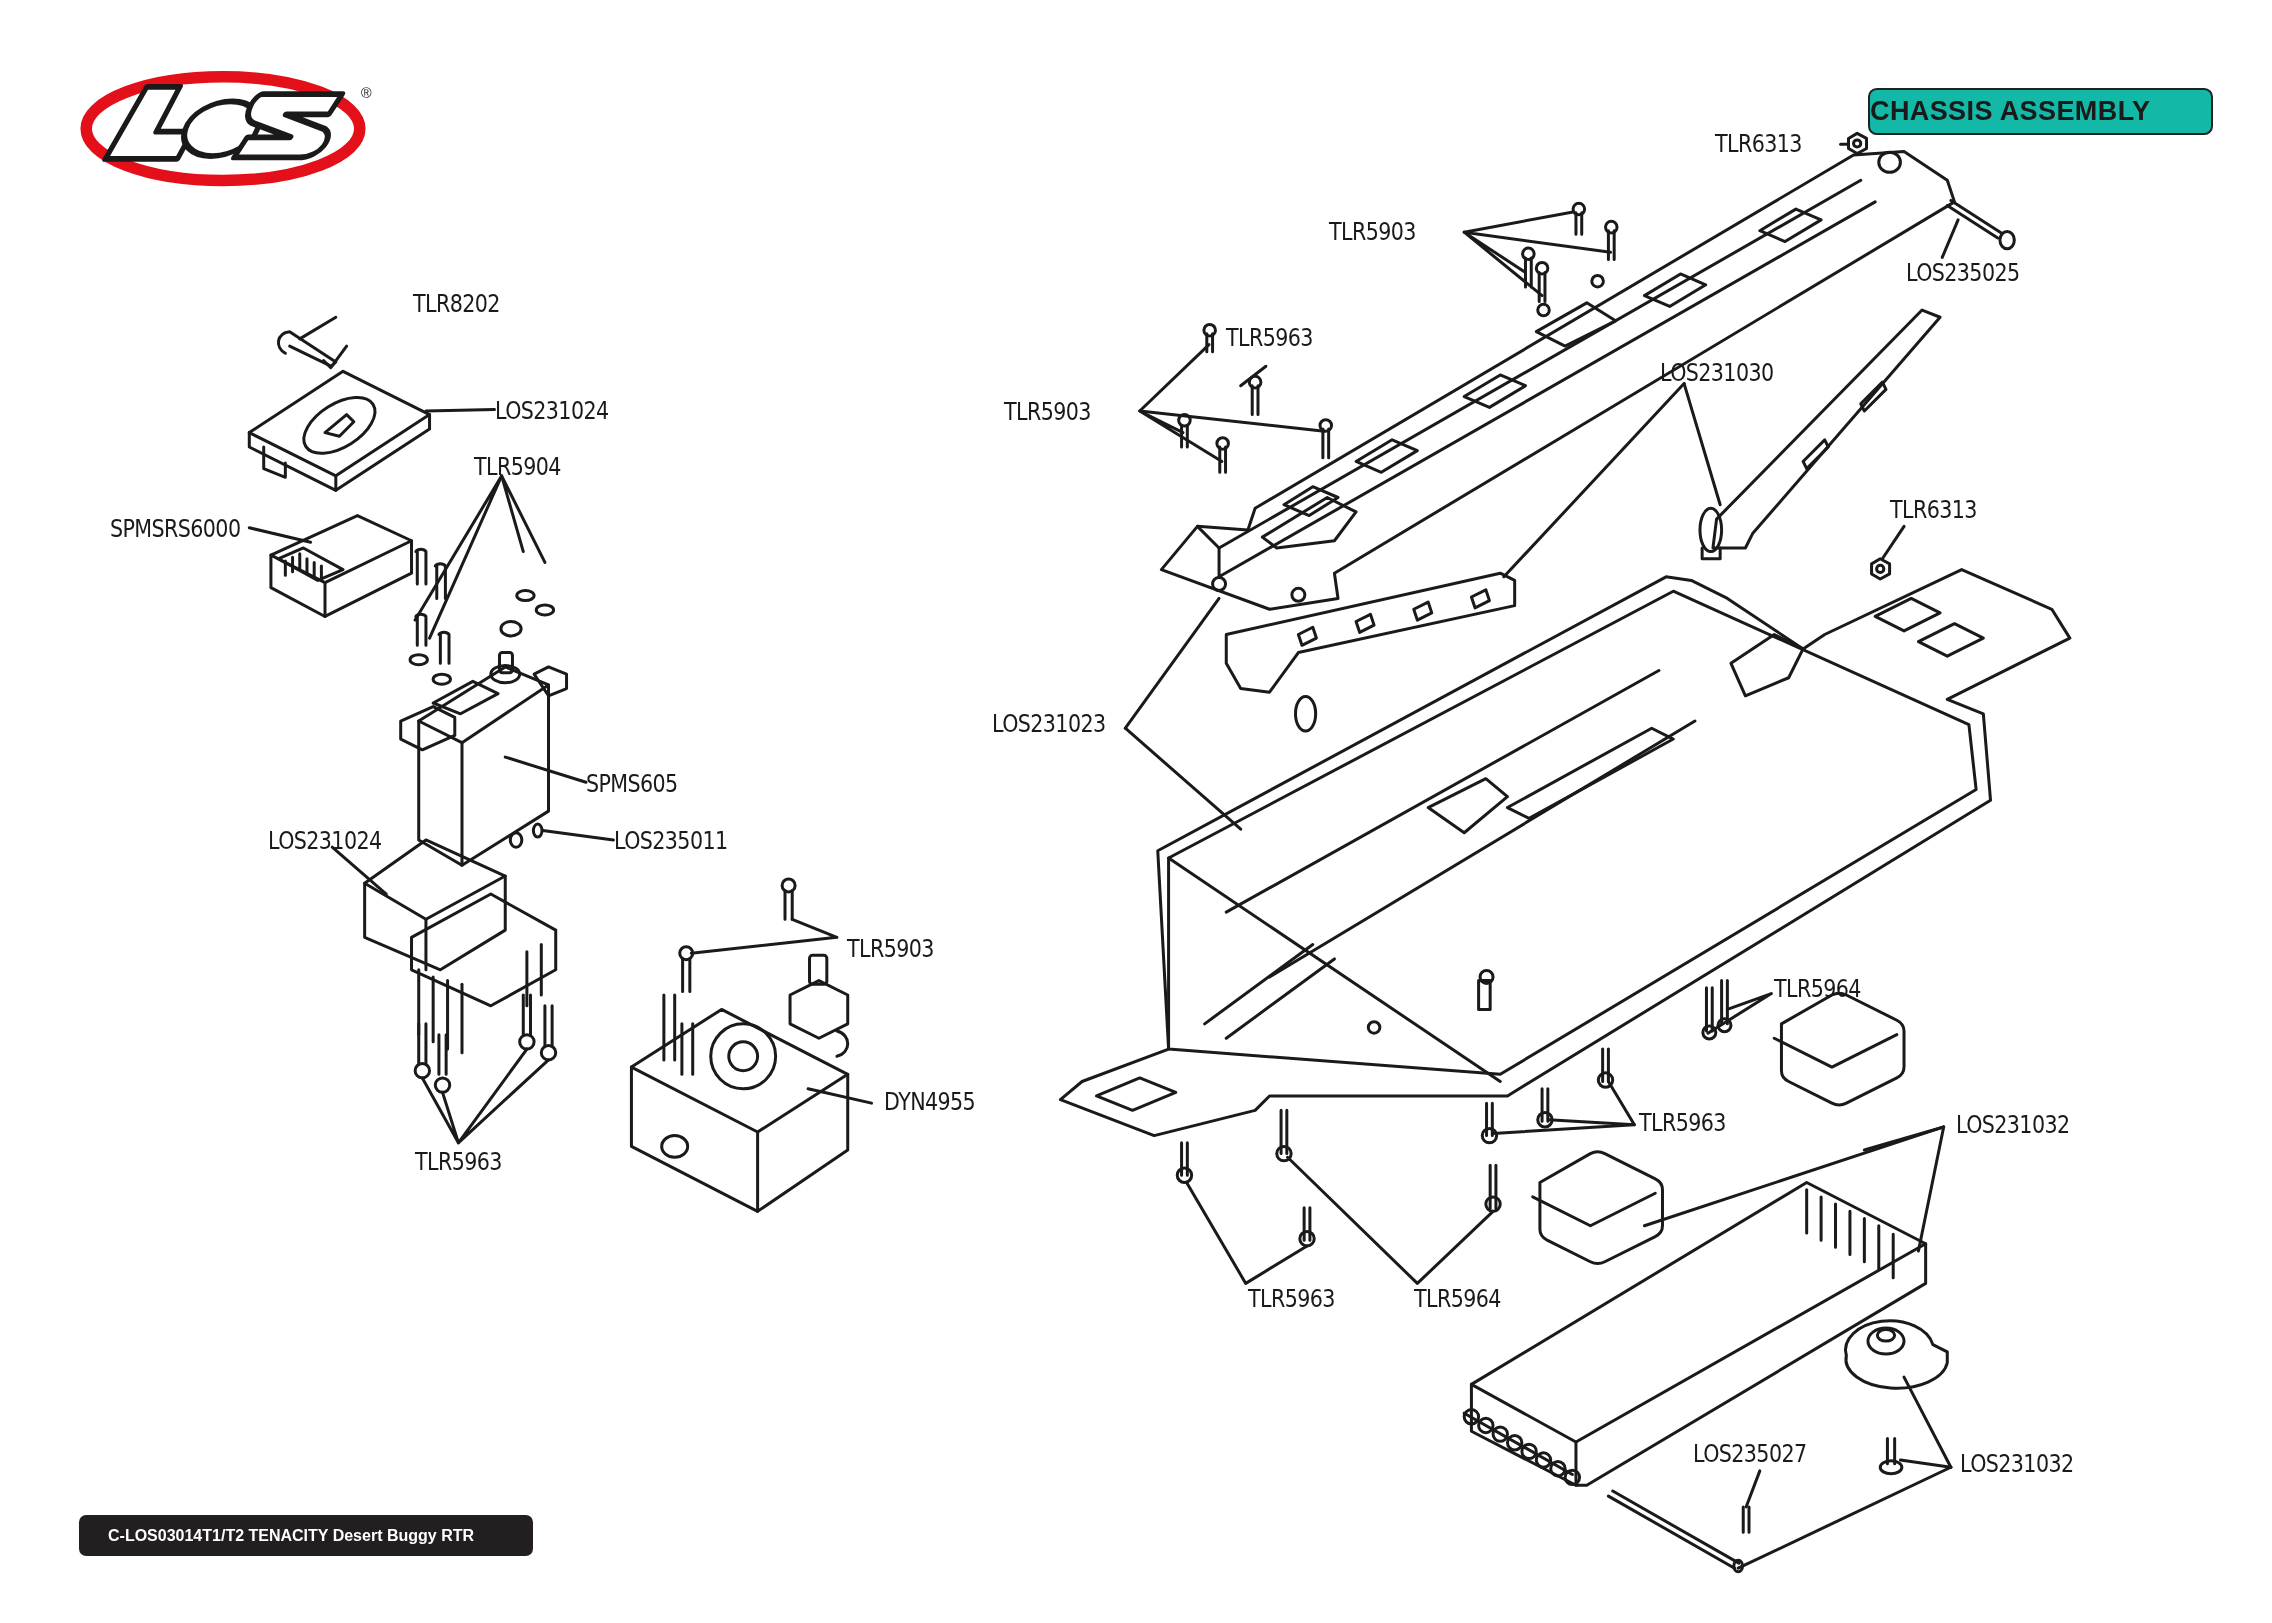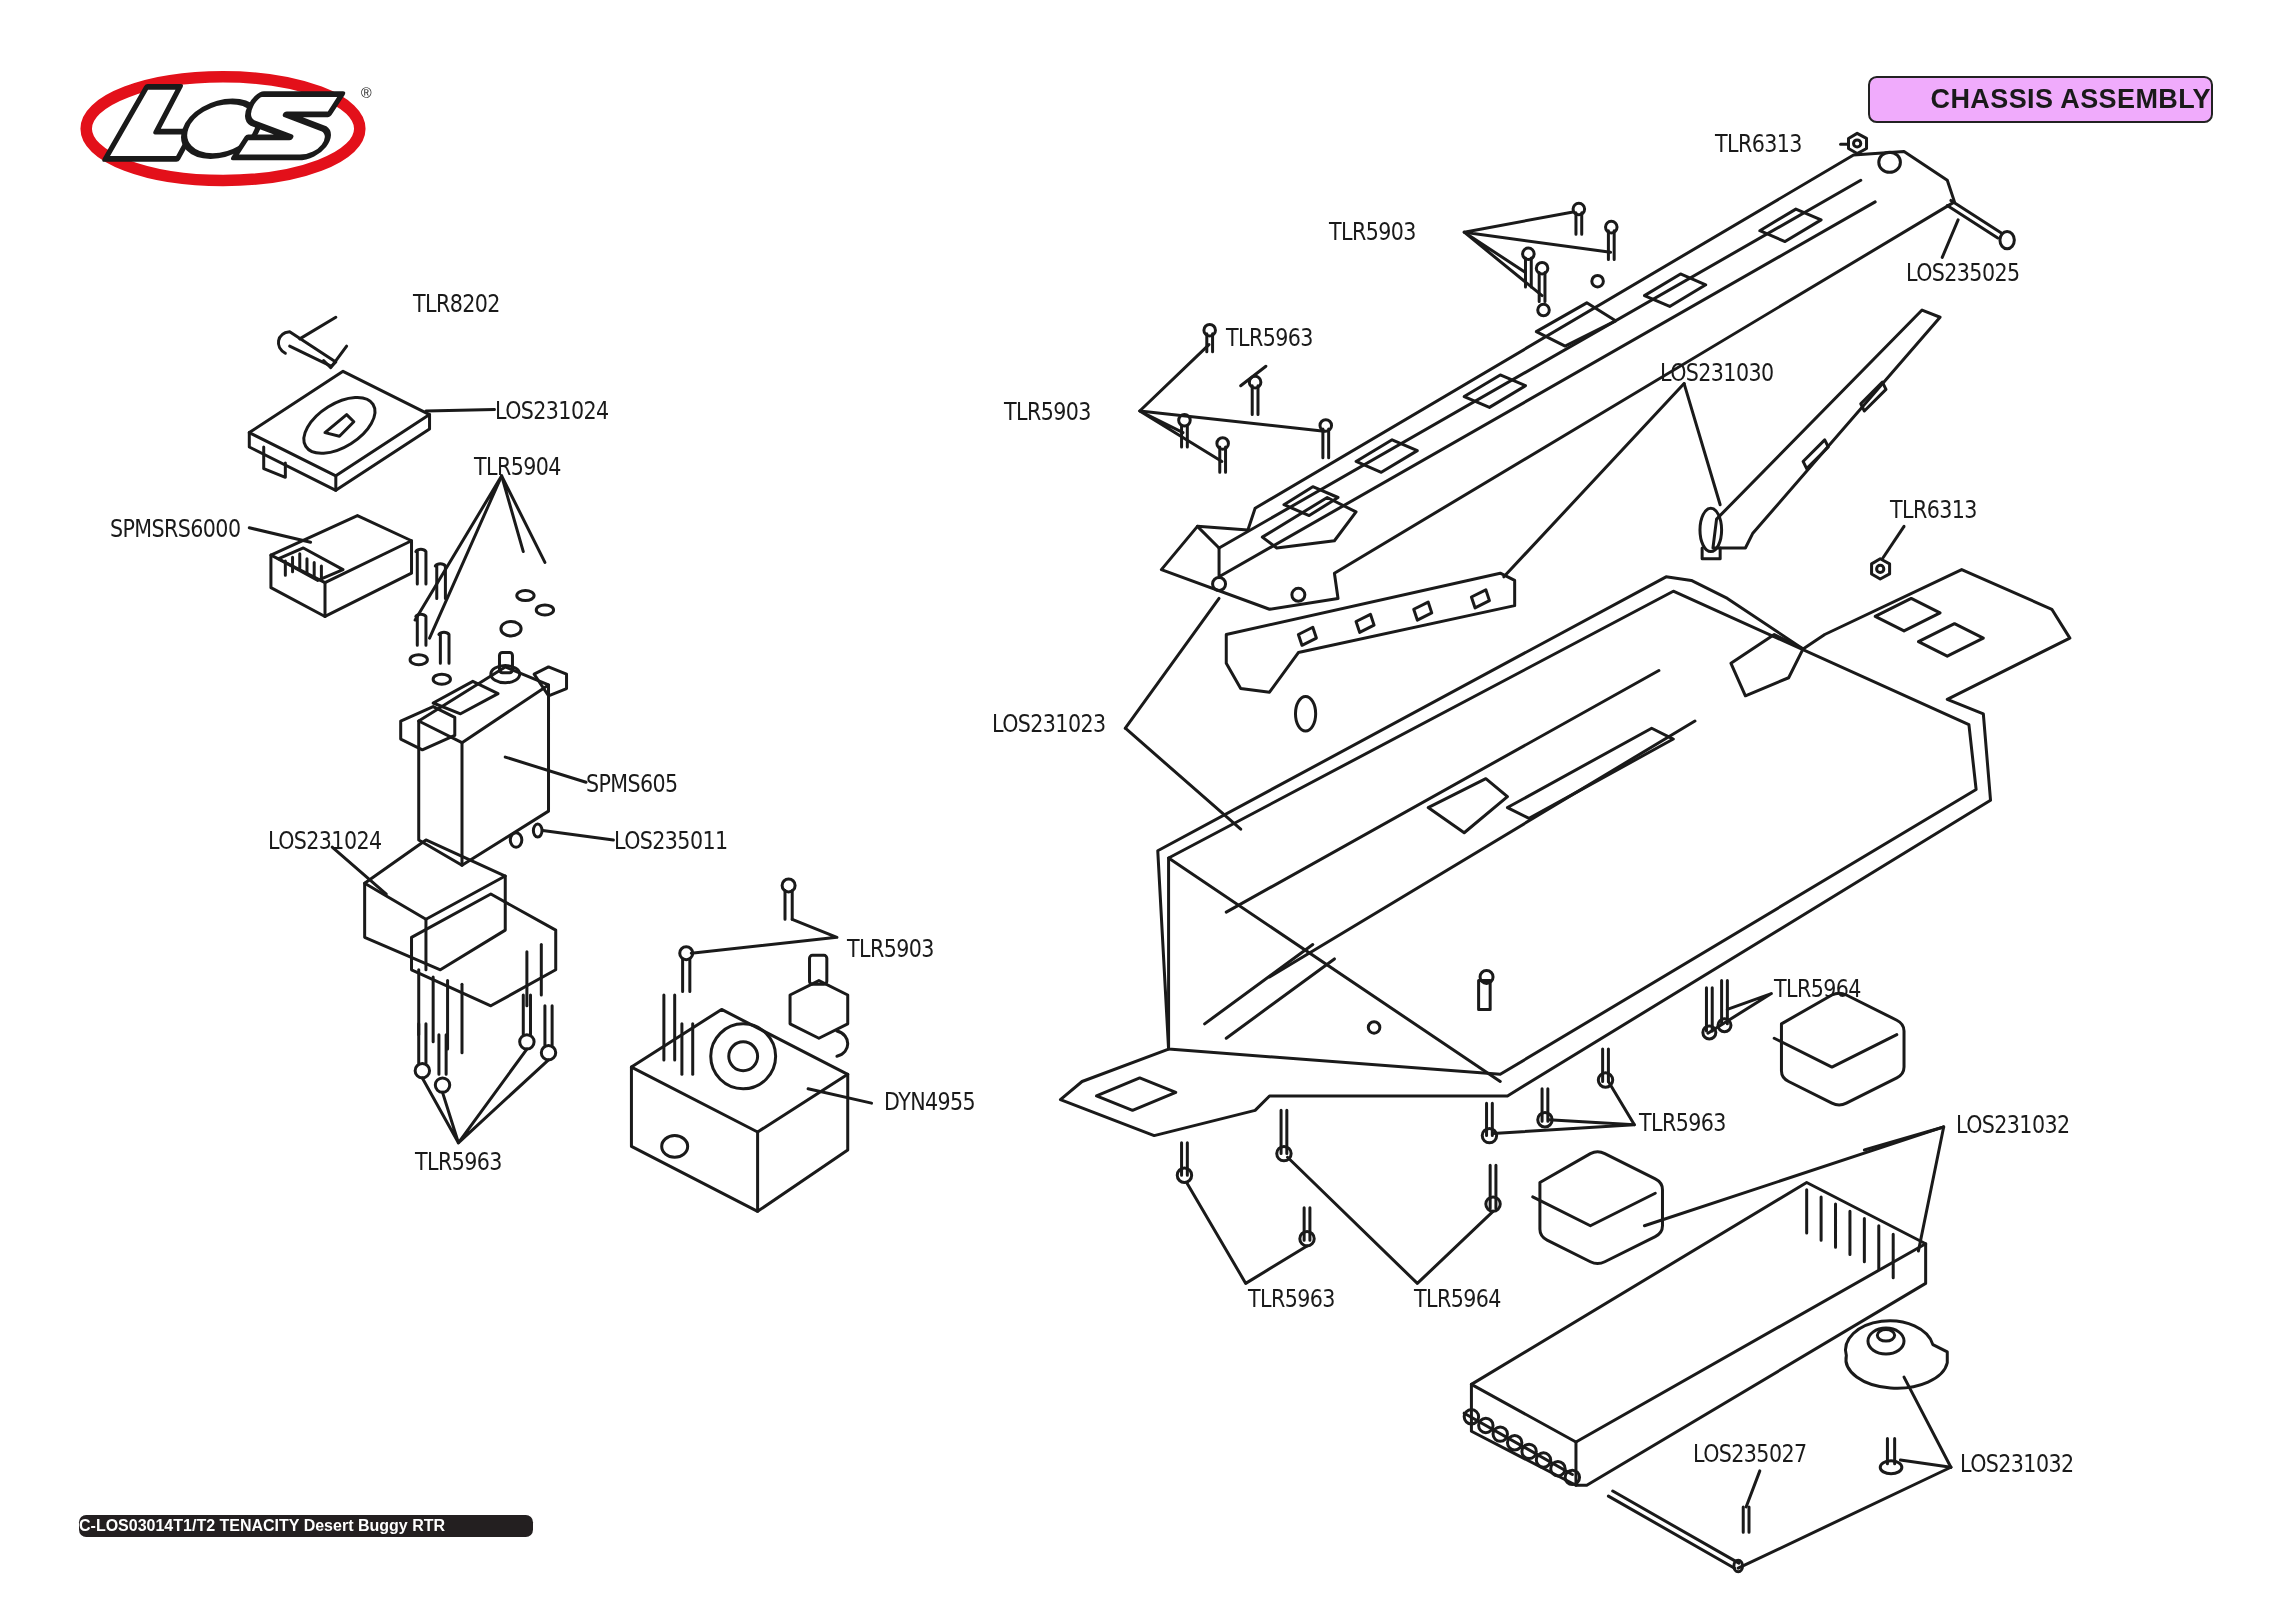--- a/index.html
+++ b/index.html
@@ -2,28 +2,28 @@
 <html style="font-size:11.5px"><head>
 <meta charset="utf-8">
 <style>
   html, body { margin: 0; padding: 0; background: #ffffff; }
   body { width: 2273px; height: 1623px; position: relative; overflow: hidden;
          font-family: "Liberation Sans", sans-serif; }
   #stage { position: absolute; left: 0; top: 0; width: 2273px; height: 1623px; }
   .part-label { position: absolute; font-family: "DejaVu Sans", sans-serif; font-size: 24px;
                 color: #1a1a1a; letter-spacing: -0.7px; white-space: nowrap; transform: scaleX(0.86);
                 transform-origin: left top; }
-  .title-box { position: absolute; left: 1868px; top: 76px; width: 341px; height: 43px;
-               border: 2.2px solid #222; border-radius: 8.7px; background: #f0abfc;
-               display: flex; align-items: center; justify-content: flex-end; }
+  .title-box { position: absolute; left: 1868px; top: 88px; width: 341px; height: 43px;
+               border: 2.2px solid #222; border-radius: 8.7px; background: #14b8a6;
+               display: flex; align-items: center; justify-content: flex-start; }
   .title-text { font-family: "Liberation Sans", sans-serif; font-weight: bold; font-size: 27px;
                 color: #1a1a1a; letter-spacing: 0.4px; }
-  .footer-bar { position: absolute; left: 79px; top: 1515px; width: 454px; height: 22px;
+  .footer-bar { position: absolute; left: 79px; top: 1515px; width: 454px; height: 41px;
                 background: #231f20; border-radius: 7.2px; display: flex; align-items: center;
-                padding-left: 0; box-sizing: border-box; }
+                padding-left: 29px; box-sizing: border-box; }
   .footer-text { font-family: "Liberation Sans", sans-serif; font-weight: bold; font-size: 16px;
                  color: #ffffff; }
   .logo { position: absolute; left: 79px; top: 65px; width: 288px; height: 123px; }
   .reg { position: absolute; left: 361px; top: 85px; font-size: 14.4px; color: #222; }
   svg.art path, svg.art line, svg.art polyline, svg.art polygon, svg.art rect, svg.art ellipse, svg.art circle {
     vector-effect: non-scaling-stroke; }
 </style>
 </head>
 <body>
 

